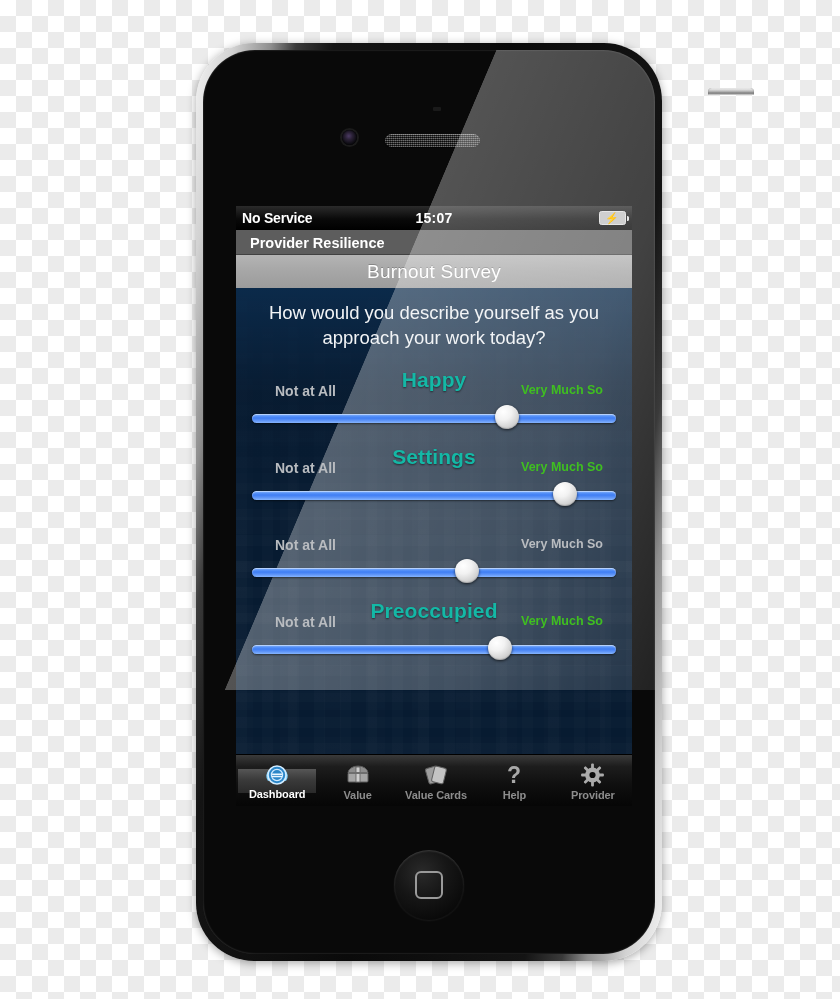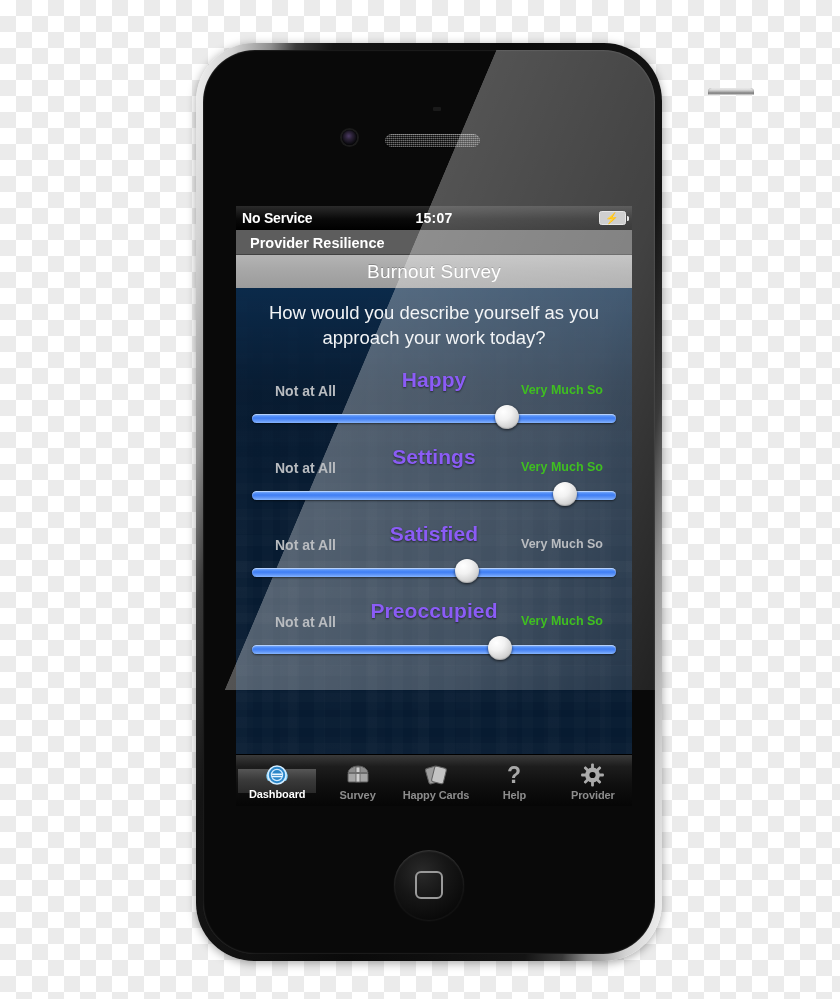--- a/index.html
+++ b/index.html
@@ -175,21 +175,21 @@
   }
 
   
   .slider-group { position: relative; z-index: 3; margin-top: 16px; padding: 0 16px; }
   .labels-row {
     position: relative;
     height: 34px;
   }
   .item-name {
     position: absolute; left: 0; right: 0; top: -2px;
-    text-align: center; color: #8b5cf6;
+    text-align: center; color: #14b8a6;
     font-size: 21px; font-weight: bold; letter-spacing: .1px;
     text-shadow: 0 1px 2px rgba(0,0,0,.55);
   }
   .anchor-low {
     position: absolute; left: 23px; top: 13px;
     color: #b9bcc0; font-size: 14px; font-weight: bold;
   }
   .anchor-high {
     position: absolute; right: 13px; top: 13px;
     font-size: 12.5px; font-weight: bold;
@@ -314,21 +314,20 @@
                   <div class="anchor-low">Not at All</div>
                   <div class="anchor-high hi">Very Much So</div>
                 </div>
                 <div class="track-wrap">
                   <div class="track"></div>
                   <div class="thumb" style="left:86%"></div>
                 </div>
               </div>
               <div class="slider-group">
                 <div class="labels-row">
-                  <div class="item-name">Satisfied</div>
                   <div class="anchor-low">Not at All</div>
                   <div class="anchor-high lo">Very Much So</div>
                 </div>
                 <div class="track-wrap">
                   <div class="track"></div>
                   <div class="thumb" style="left:59%"></div>
                 </div>
               </div>
               <div class="slider-group">
                 <div class="labels-row">
@@ -359,30 +358,30 @@
             </div>
             <div class="tab">
               <span class="tab-icon">
                 <svg width="26" height="24" viewBox="0 0 26 24">
                   <path d="M3 10 a10 7 0 0 1 20 0 z" fill="#8e8e8e" stroke="#5c5c5c" stroke-width="1"></path>
                   <rect x="3" y="10" width="20" height="9" rx="1" fill="#a5a5a5" stroke="#5c5c5c" stroke-width="1"></rect>
                   <rect x="11" y="4" width="4" height="15" fill="#cfcfcf" stroke="#5c5c5c" stroke-width=".8"></rect>
                   <rect x="3" y="9" width="20" height="2" fill="#6e6e6e"></rect>
                 </svg>
               </span>
-              <span class="tab-label">Survey</span>
+              <span class="tab-label">Value</span>
             </div>
             <div class="tab">
               <span class="tab-icon">
                 <svg width="26" height="24" viewBox="0 0 26 24">
                   <rect x="4" y="4" width="12" height="16" rx="2" fill="#9e9e9e" stroke="#5f5f5f" stroke-width="1" transform="rotate(-16 10 12)"></rect>
                   <rect x="10" y="4" width="12" height="16" rx="2" fill="#c4c4c4" stroke="#5f5f5f" stroke-width="1" transform="rotate(14 16 12)"></rect>
                 </svg>
               </span>
-              <span class="tab-label">Happy Cards</span>
+              <span class="tab-label">Value Cards</span>
             </div>
             <div class="tab">
               <span class="tab-icon">
                 <svg width="22" height="24" viewBox="0 0 22 24">
                   <text x="11" y="20" text-anchor="middle" font-family="Liberation Sans, sans-serif" font-size="23" font-weight="bold" fill="#a8a8a8">?</text>
                 </svg>
               </span>
               <span class="tab-label">Help</span>
             </div>
             <div class="tab">

